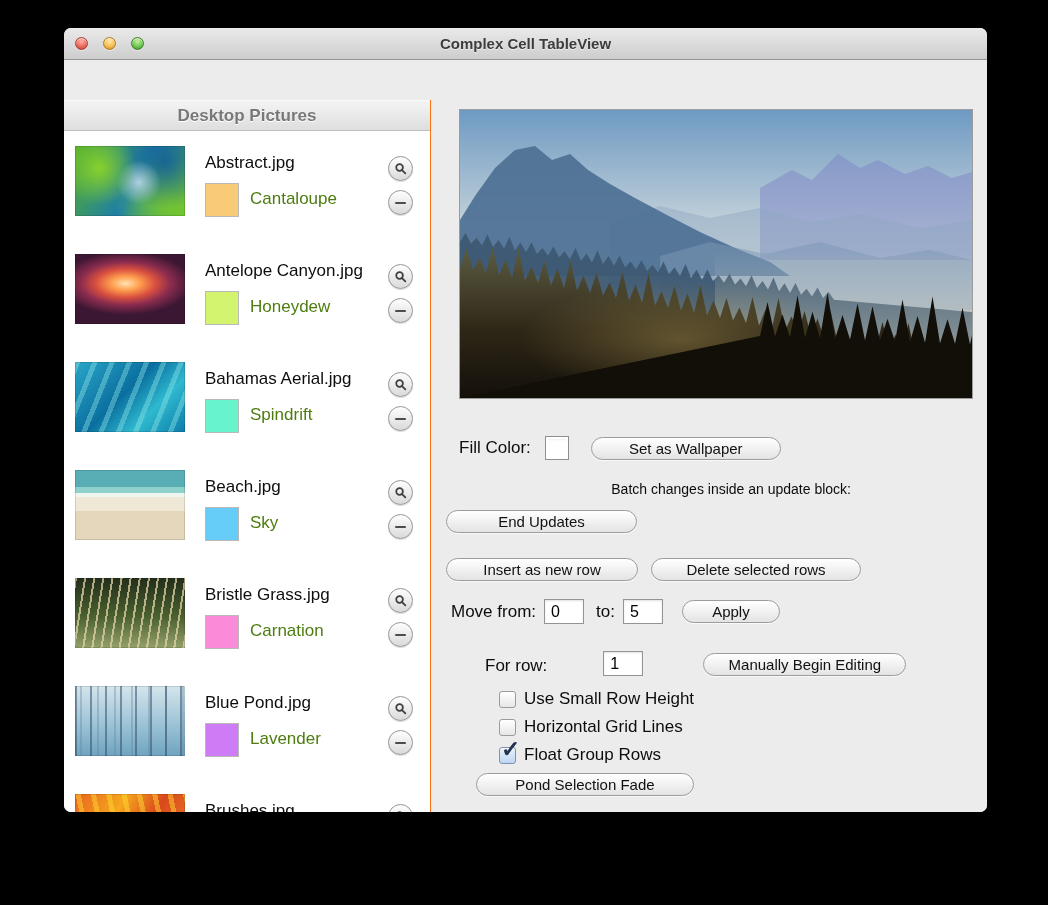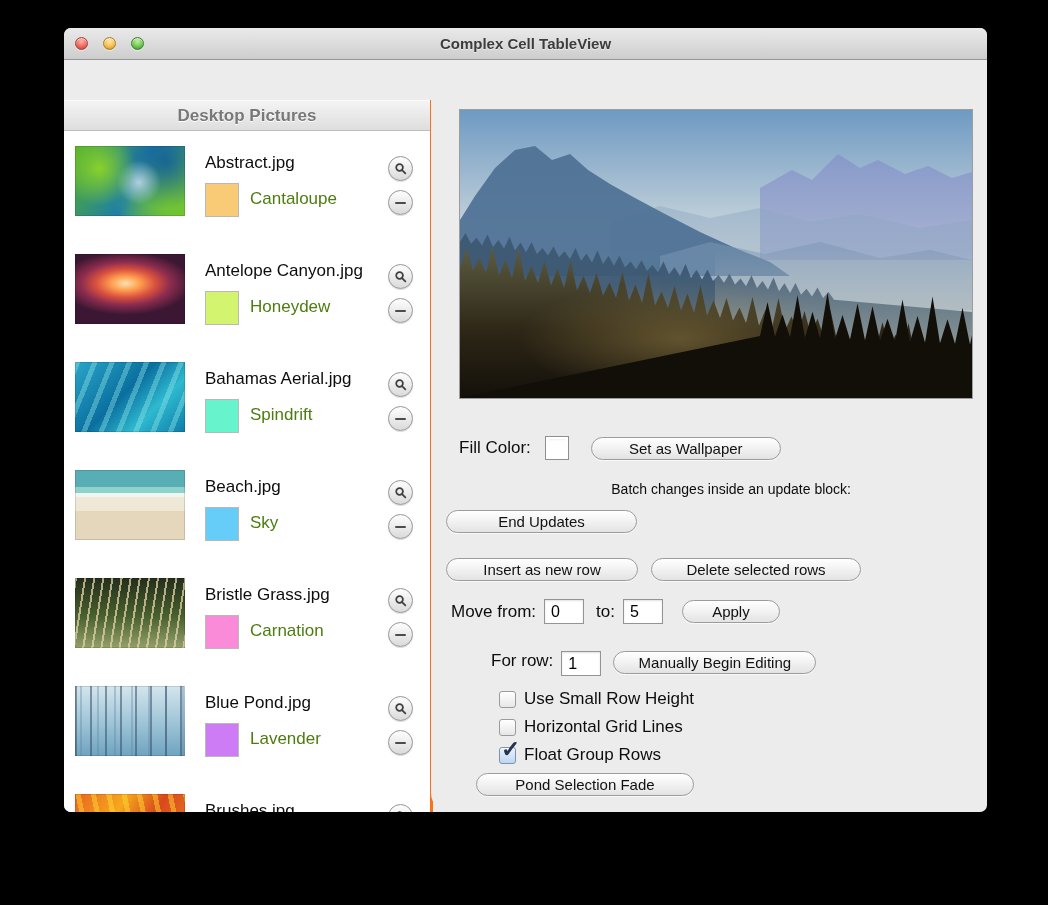--- a/index.html
+++ b/index.html
@@ -56,38 +56,38 @@
      repeating-linear-gradient(90deg,rgba(95,130,160,.35) 5px 7px,rgba(95,130,160,0) 7px 22px),
      linear-gradient(#d4e5ec,#9cc3d6 55%,#6fa3c0);}
   .thumb-5{background:
      repeating-linear-gradient(99deg,rgba(226,210,165,.75) 0 2px,rgba(226,210,165,0) 2px 9px),
      linear-gradient(#232e1c,#49602f 55%,#93a06b);}
   .thumb-6{background:
      radial-gradient(ellipse 45% 25% at 30% 88%,rgba(25,20,10,.95),rgba(25,20,10,0) 70%),
      repeating-linear-gradient(78deg,rgba(255,214,50,.5) 0 5px,rgba(255,214,50,0) 5px 15px),
      linear-gradient(118deg,#e8641f,#f6a81e 35%,#d8481c 62%,#ef8426);}
   
-  .panel{position:absolute;left:367px;top:32px;right:0;bottom:0;background:#ececec;border-radius:19px;}
+  .panel{position:absolute;left:367px;top:32px;right:0;bottom:0;background:#ececec;}
   .preview{position:absolute;left:28px;top:49px;width:512px;height:288px;border:1px solid #9c9c9c;background:#cfd8dd;}
   .preview svg{display:block;}
   .fill-row{position:absolute;left:28px;top:375px;height:26px;display:flex;align-items:center;}
   .plabel{font-size:17px;color:#0d0d0d;}
   .well{width:22px;height:22px;background:#fff;border:1px solid #8f8f8f;margin-left:14px;
         box-shadow:inset 0 0 0 2px #fff,inset 0 2px 3px rgba(0,0,0,.12);}
   .btn{height:23px;border-radius:12px;border:1px solid #9c9c9c;
        background:linear-gradient(#ffffff,#f3f3f3 45%,#e3e3e3);
        font-size:15px;color:#111;display:inline-flex;align-items:center;justify-content:center;
        box-sizing:border-box;box-shadow:0 1px 0 rgba(255,255,255,.7);white-space:nowrap;}
   .wallbtn{margin-left:22px;width:190px;}
   .batch-label{position:absolute;left:15px;top:421px;width:405px;text-align:right;font-size:14px;color:#0d0d0d;}
   .row-begin{position:absolute;left:15px;top:450px;display:flex;gap:13px;}
   .row-insert{position:absolute;left:15px;top:498px;display:flex;gap:13px;}
   .b-begin{width:192px;} .b-end{width:191px;} .b-insert{width:192px;} .b-delete{width:210px;}
   .row-move{position:absolute;left:20px;top:539px;display:flex;align-items:center;}
-  .row-forrow{position:absolute;left:60px;top:591px;display:flex;align-items:flex-start;}
+  .row-forrow{position:absolute;left:54px;top:591px;display:flex;align-items:flex-end;gap:48px;}
   .field{width:40px;height:25px;border:1px solid #949494;font-size:16px;padding:0 2px 0 6px;
          box-sizing:border-box;font-family:inherit;background:#fff;box-shadow:inset 0 1px 2px rgba(0,0,0,.12);}
   .f-from{margin-left:8px;} .t-to{margin-left:12px;} .f-to{margin-left:8px;}
   .b-apply{margin-left:19px;width:98px;} .f-forrow{margin-left:8px;} .b-manual{margin-left:12px;width:203px;}
   .cbrow{position:absolute;left:52px;display:flex;align-items:center;height:20px;padding-left:16px;}
   .cb{width:17px;height:17px;border:1px solid #9b9b9b;border-radius:3px;position:relative;
       background:linear-gradient(#ffffff,#e7e7e7);box-sizing:border-box;box-shadow:inset 0 1px 0 rgba(255,255,255,.9);}
   .cb.checked{background:linear-gradient(#eaf2fc,#bed7f3);border-color:#7d92ad;}
   .cb .check{position:absolute;left:1px;top:-10px;font-size:23px;font-weight:bold;color:#253450;display:none;line-height:1;}
   .cb.checked .check{display:block;}

